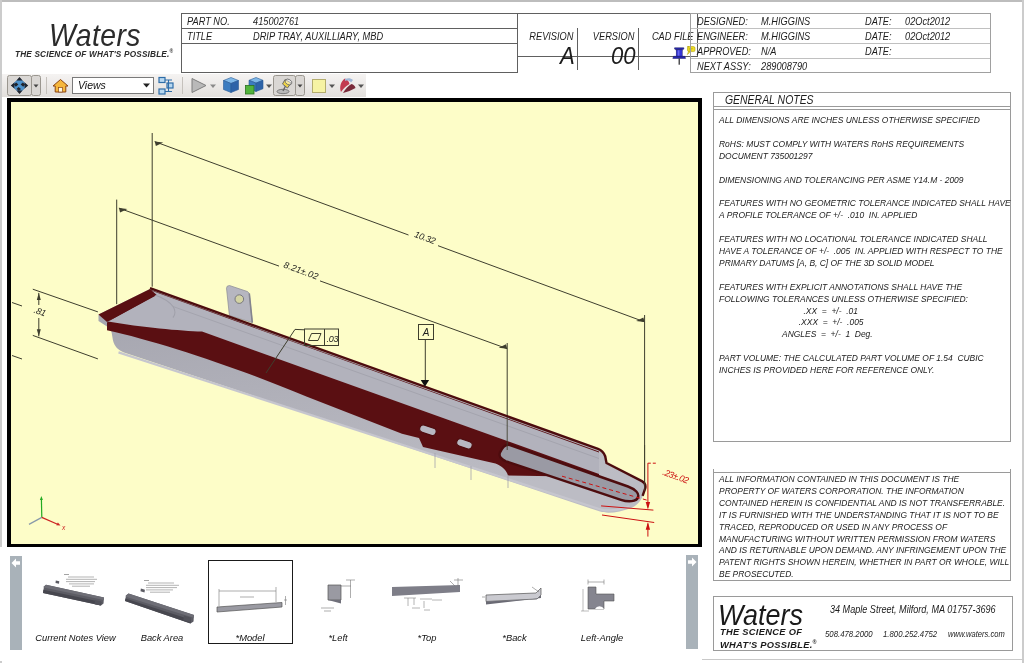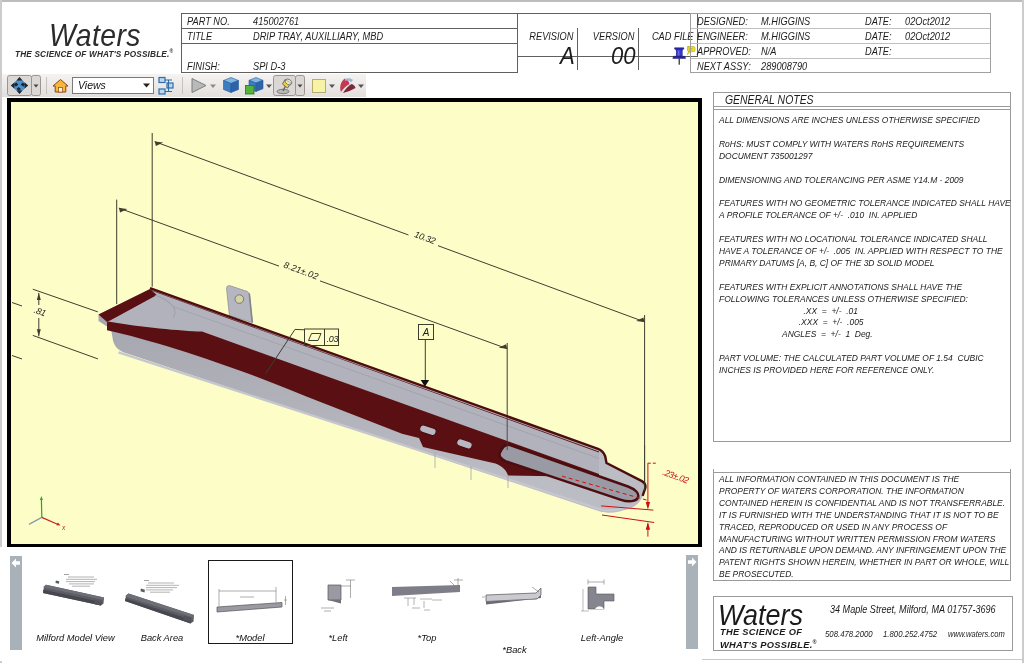--- a/index.html
+++ b/index.html
@@ -46,24 +46,20 @@
   </div>
 
   <div class="abs" id="ptable">
     <div class="prow" style="top:0;">
         <span class="lab"><span class="cx">PART NO.</span></span>
         <span class="val"><span class="cx">415002761</span></span>
       </div>
     <div class="prow" style="top:15px;">
         <span class="lab"><span class="cx">TITLE</span></span>
         <span class="val"><span class="cx">DRIP TRAY, AUXILLIARY, MBD</span></span>
-      </div>
-    <div class="prow" style="top:45px; border-bottom:none;">
-        <span class="lab"><span class="cx">FINISH:</span></span>
-        <span class="val"><span class="cx">SPI D-3</span></span>
       </div>
   </div>
 
   <div class="abs" id="rtable">
     <div class="rcol" style="left:0; width:60px;">
         <div class="rhead">REVISION</div>
         <div class="rbig">A</div>
       </div>
     <div class="rcol" style="left:60px; width:61px;">
         <div class="rhead">VERSION</div>
@@ -390,23 +386,23 @@
       <path d="M4,18.5 L55,16 L59,12 L59,15 L4,21.5 Z" fill="#6a6a74"></path>
       <path d="M0,14 h3 M50,4 l7,5" stroke="#777" stroke-width="0.6"></path>
     </svg>
     <svg class="abs" style="left:578px; top:28px;" width="52" height="54" viewBox="0 0 52 54">
       <path d="M10,12 v22 h16 v-8 h10 v-7 h-18 v-7 z" fill="#85858f" stroke="#555" stroke-width="0.6"></path>
       <path d="M17,34 a5,5 0 0 1 9,0 z" fill="#fff"></path>
       <path d="M10,7 h16 M10,4.5 v5 M26,4.5 v5" stroke="#777" stroke-width="0.6"></path>
       <path d="M5,14 v22 M3,36 h8" stroke="#777" stroke-width="0.5"></path>
     </svg>
 
-    <div class="thlabel" style="left:28px; top:86px; width:95px;">Milford Model View</div>
+    <div class="thlabel" style="left:28px; top:86px; width:95px;">Current Notes View</div>
     <div class="thlabel" style="left:134px; top:86px; width:56px;">Back Area</div>
     <div class="thlabel" style="left:234px; top:86px; width:32px;">*Model</div>
     <div class="thlabel" style="left:325px; top:86px; width:26px;">*Left</div>
     <div class="thlabel" style="left:413px; top:86px; width:28px;">*Top</div>
-    <div class="thlabel" style="left:499px; top:86px; width:31px;margin-top:12px;">*Back</div>
+    <div class="thlabel" style="left:499px; top:86px; width:31px;">*Back</div>
     <div class="thlabel" style="left:577px; top:86px; width:50px;">Left-Angle</div>
 
     <div class="abs" style="left:208px; top:13px; width:85px; height:84px; border:1.5px solid #1a1a1a;"></div>
   </div>
 </div>
 
 </body></html>

